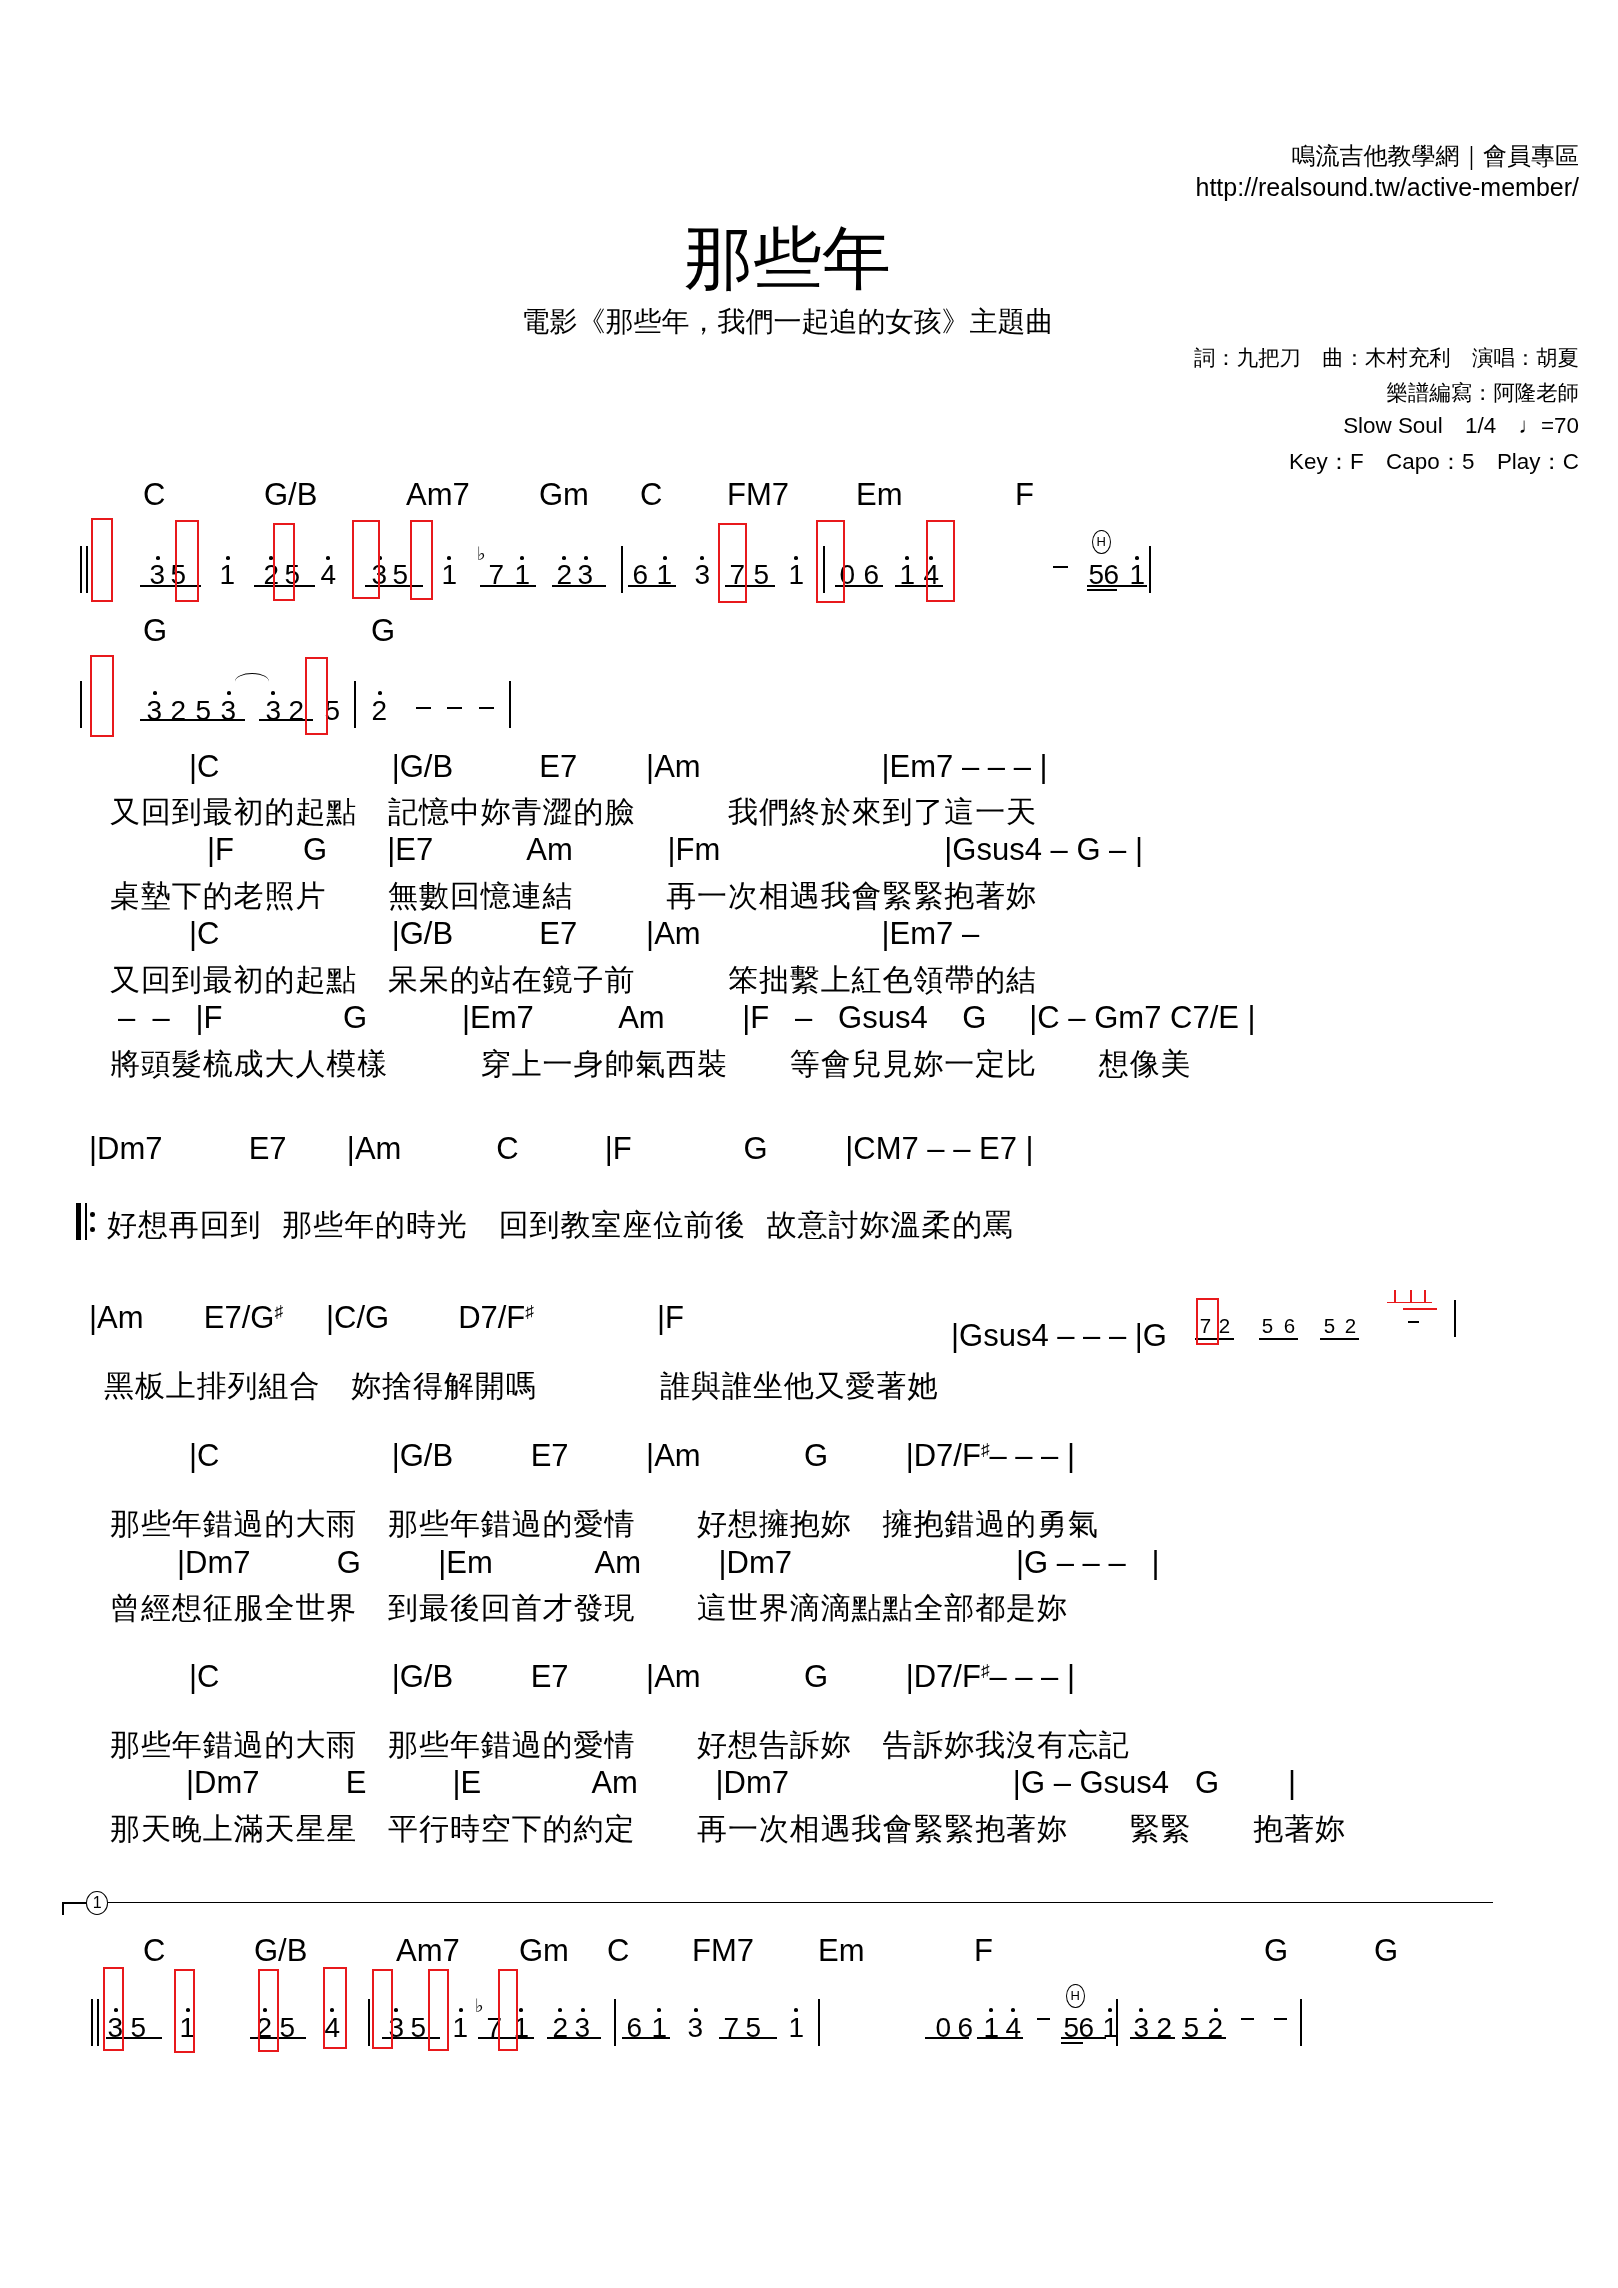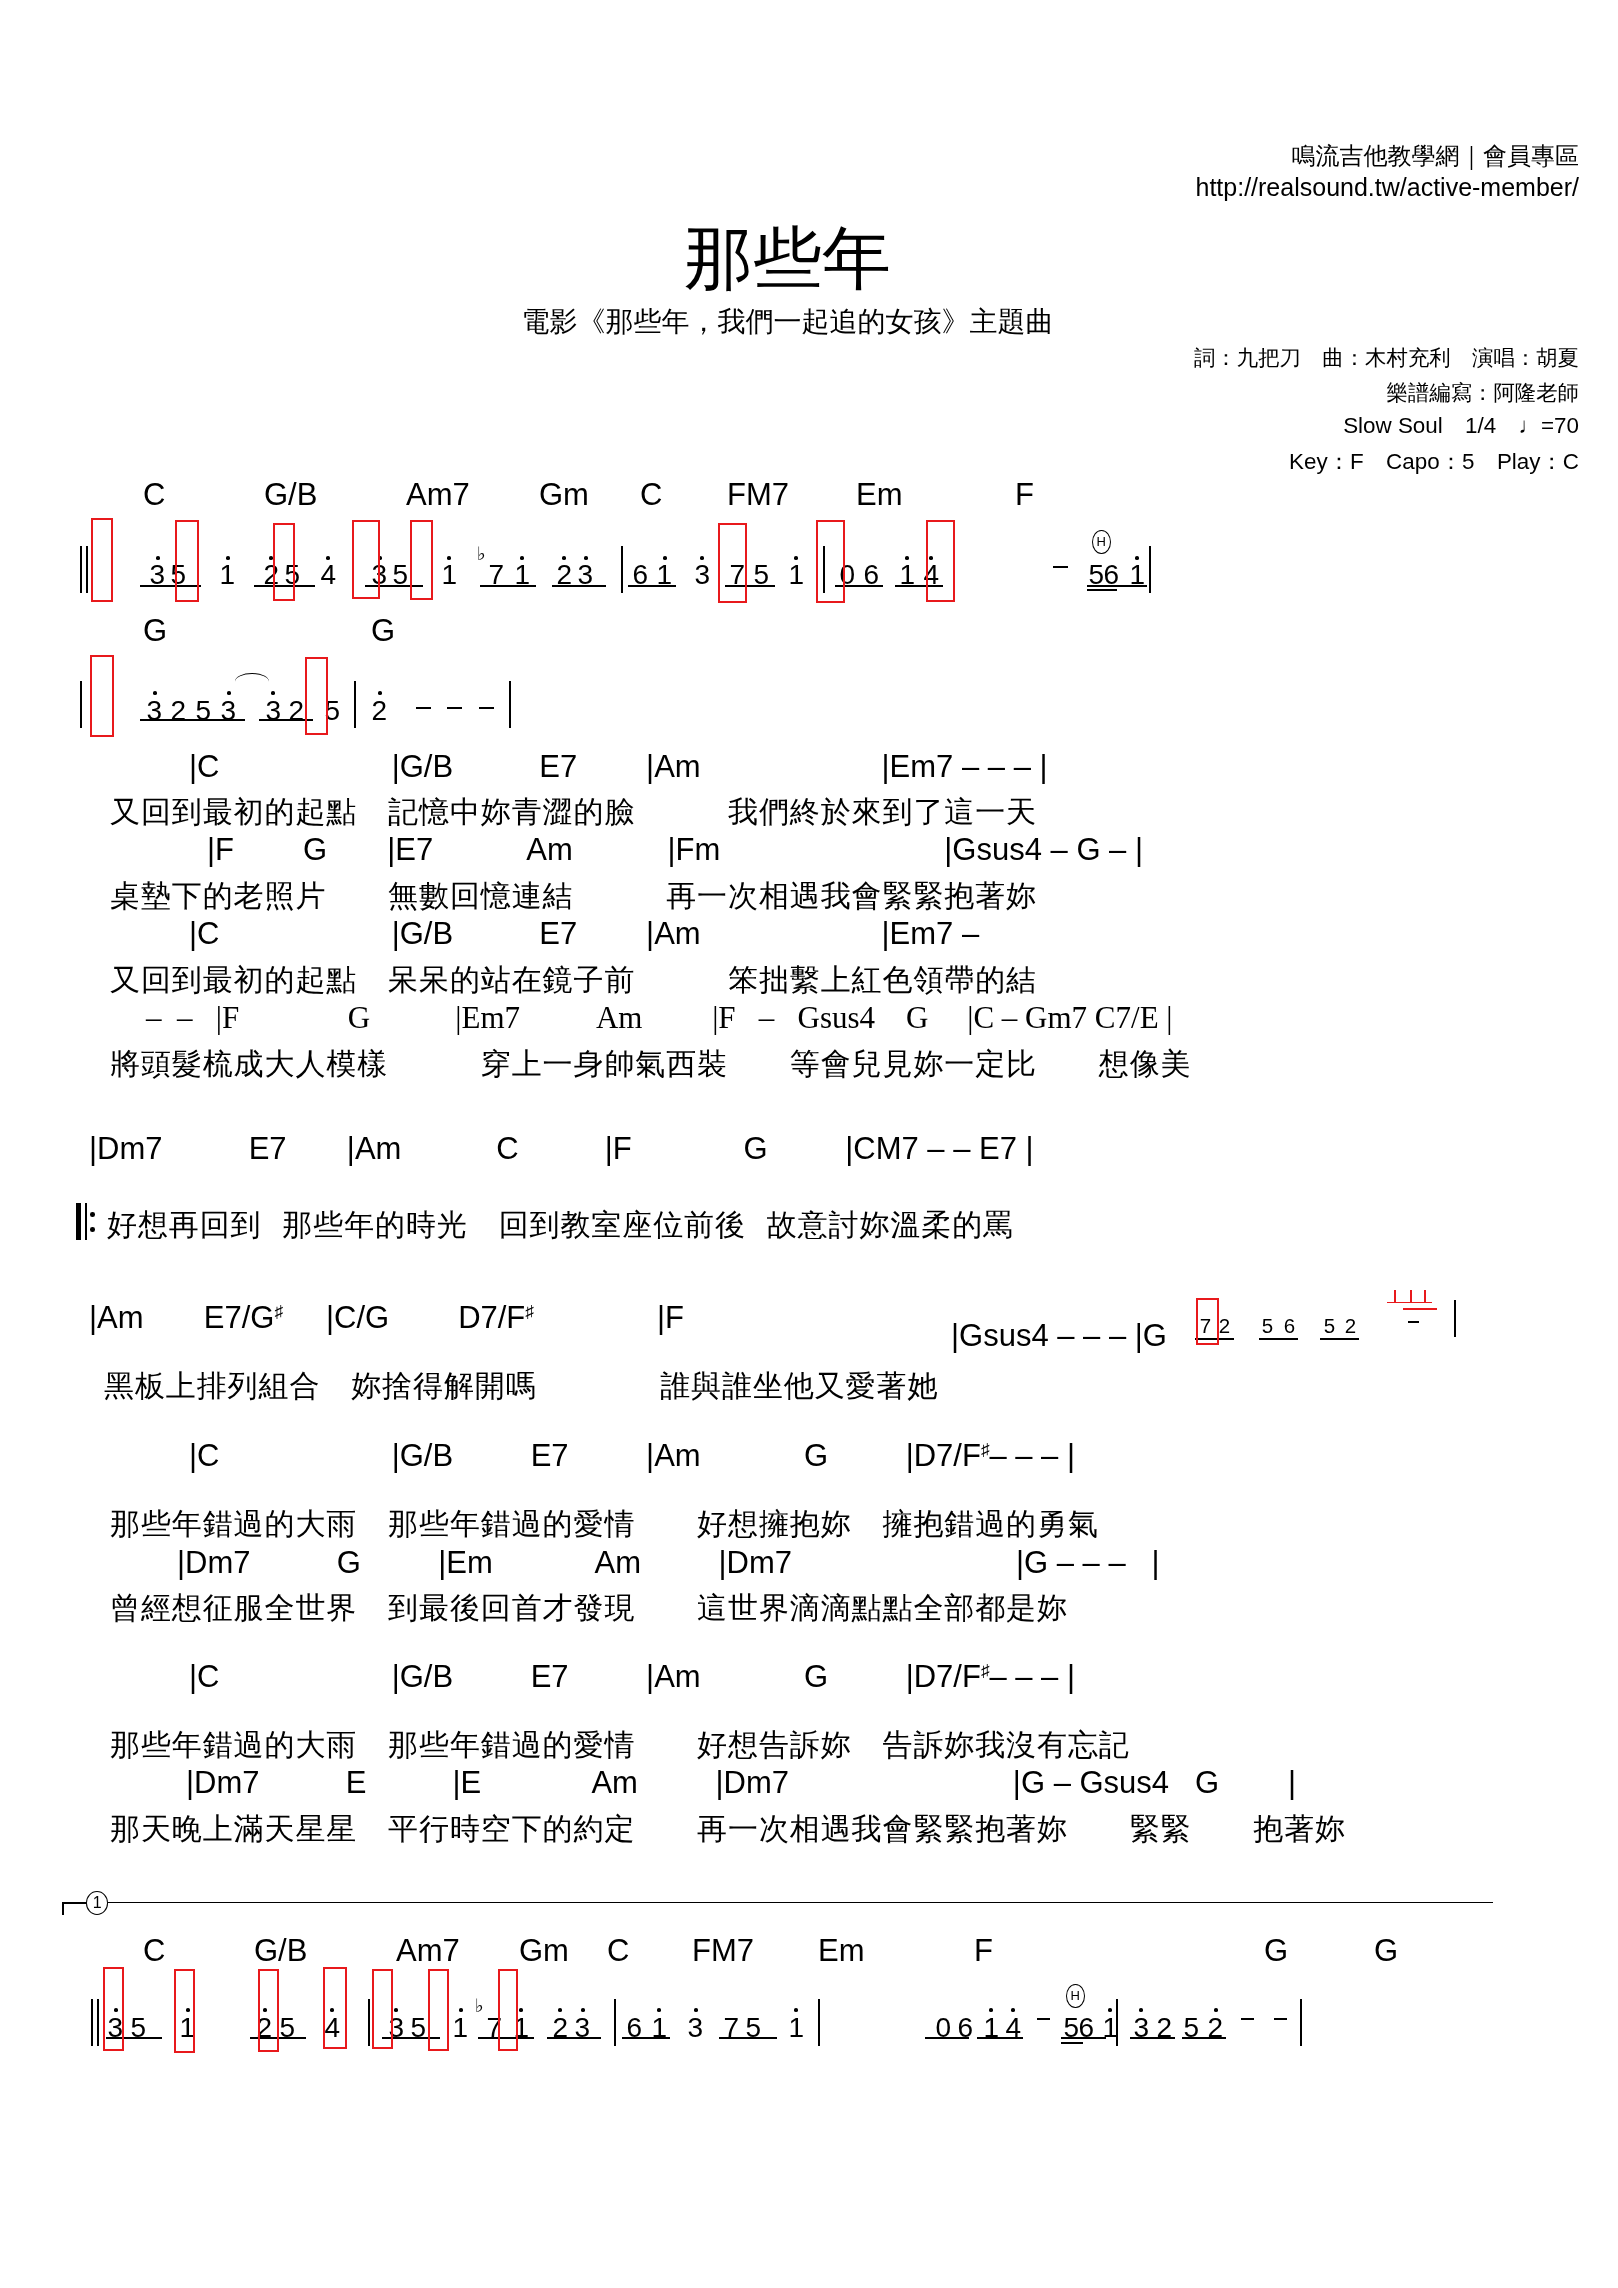--- a/index.html
+++ b/index.html
@@ -162,21 +162,21 @@
   <div class="hl" style="left:305px;top:657px;width:23px;height:78px;"></div>
 </div>
 
 <div>
   <div class="abs chord-row" style="left:189px;top:749px;">|C                    |G/B          E7        |Am                     |Em7 – – – |</div>
   <div class="abs lyric" style="left:110px;top:792px;">又回到最初的起點　記憶中妳青澀的臉　　　我們終於來到了這一天</div>
   <div class="abs chord-row" style="left:207px;top:832px;">|F        G       |E7           Am           |Fm                          |Gsus4 – G – |</div>
   <div class="abs lyric" style="left:110px;top:876px;">桌墊下的老照片　　無數回憶連結　　　再一次相遇我會緊緊抱著妳</div>
   <div class="abs chord-row" style="left:189px;top:916px;">|C                    |G/B          E7        |Am                     |Em7 –</div>
   <div class="abs lyric" style="left:110px;top:960px;">又回到最初的起點　呆呆的站在鏡子前　　　笨拙繫上紅色領帶的結</div>
-  <div class="abs chord-row" style="left:146px;top:1000px;font-family:Liberation Serif, serif;">–  –   |F              G           |Em7          Am         |F   –   Gsus4    G     |C – Gm7 C7/E |</div>
+  <div class="abs chord-row" style="left:118px;top:1000px;">–  –   |F              G           |Em7          Am         |F   –   Gsus4    G     |C – Gm7 C7/E |</div>
   <div class="abs lyric" style="left:110px;top:1044px;">將頭髮梳成大人模樣　　　穿上一身帥氣西裝　　等會兒見妳一定比　　想像美</div>
 </div>
 
 <div>
   <div class="abs chord-row" style="left:89px;top:1131px;">|Dm7          E7       |Am           C          |F             G         |CM7 – – E7 |</div>
 
   <div class="bar" style="left:76px;top:1203px;height:37px;width:4.7px;"></div>
   <div class="bar" style="left:85px;top:1203px;height:37px;width:1.9px;"></div>
   <div class="dot" style="left:90px;top:1212px;width:4.7px;height:4.7px;"></div>
   <div class="dot" style="left:90px;top:1227px;width:4.7px;height:4.7px;"></div>

